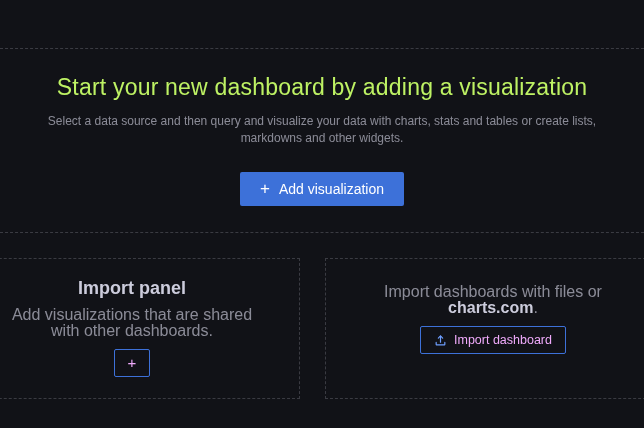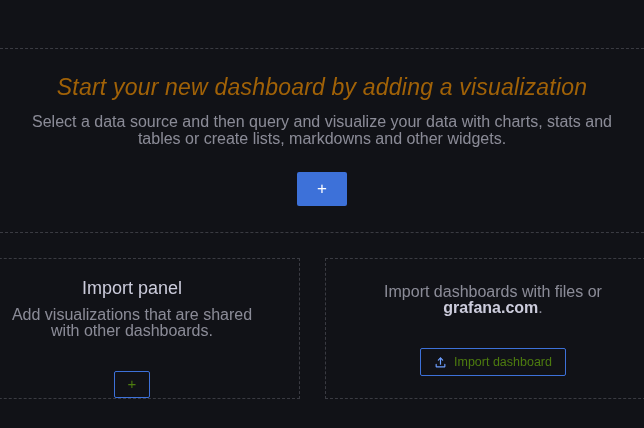--- a/index.html
+++ b/index.html
@@ -26,32 +26,31 @@
     width: 684px;
     height: 185px;
     box-sizing: border-box;
     border: 1px dashed rgba(204,204,220,0.22);
     display: flex;
     flex-direction: column;
     align-items: center;
     padding-top: 23px;
   }
   .cta-title {
-    color: #a16207;
+    color: #bef264;
     font-size: 23px;
     font-weight: 500;
     line-height: 30px;
     letter-spacing: 0.2px;
     text-align: center;
     margin: 0;
-    font-style: italic;
   }
   .cta-subtitle {
     color: rgba(204,204,220,0.65);
-    font-size: 16px;
+    font-size: 12px;
     line-height: 17px;
     text-align: center;
     max-width: 610px;
     margin-top: 11px;
   }
   .btn-primary {
     margin-top: 25px;
     height: 34px;
     padding: 0 20px;
     background: #3D71D9;
@@ -84,45 +83,45 @@
     display: flex;
     flex-direction: column;
     align-items: center;
     padding-top: 18px;
   }
   .card-left  { left: -36px; }
   .card-right { left: 325px; }
   .card-title {
     color: #CCCCDC;
     font-size: 18px;
-    font-weight: 400;
+    font-weight: 700;
     line-height: 23px;
     margin: 0;
     text-align: center;
   }
   .card-desc {
     color: rgba(204,204,220,0.65);
     font-size: 16px;
     line-height: 16px;
     text-align: center;
     max-width: 252px;
     margin-top: 7px;
   }
   .card-desc .strong {
     color: #CCCCDC;
     font-weight: 600;
   }
   .btn-secondary {
-    margin-top: 32px;
+    margin-top: 10px;
     height: 28px;
     padding: 0 13px;
     background: transparent;
     border: 1px solid #3D71D9;
     border-radius: 2px;
-    color: #4d7c0f;
+    color: #f0abfc;
     font-family: inherit;
     font-size: 12.5px;
     font-weight: 500;
     display: inline-flex;
     align-items: center;
     gap: 7px;
     cursor: pointer;
   }
   .btn-secondary .plus {
     font-size: 15px;
@@ -136,34 +135,35 @@
 </head>
 <body>
 
 <div class="stage">
 
   <section class="cta-panel">
     <h1 class="cta-title">Start your new dashboard by adding a visualization</h1>
     <div class="cta-subtitle">Select a data source and then query and visualize your data with charts, stats and tables or create lists, markdowns and other widgets.</div>
     <button class="btn-primary">
       <span class="plus">+</span>
+      <span>Add visualization</span>
     </button>
   </section>
 
   <section class="card card-left">
     <h2 class="card-title">Import panel</h2>
     <div class="card-desc">Add visualizations that are shared with other dashboards.</div>
     <button class="btn-secondary">
       <span class="plus">+</span>
     </button>
   </section>
 
   <section class="card card-right">
     <div class="card-desc">
-      <span>Import dashboards with files or </span><span class="strong">grafana.com</span><span>.</span>
+      <span>Import dashboards with files or </span><span class="strong">charts.com</span><span>.</span>
     </div>
     <button class="btn-secondary">
       <span class="upload-icon">
         <svg width="13" height="13" viewBox="0 0 24 24" fill="none" stroke="#6E9FFF" stroke-width="2.2" stroke-linecap="round" stroke-linejoin="round">
           <path d="M12 15V4"></path>
           <path d="M8 7.5 12 3.5 16 7.5"></path>
           <path d="M4 15.5v3.5a1.2 1.2 0 0 0 1.2 1.2h13.6a1.2 1.2 0 0 0 1.2-1.2v-3.5"></path>
         </svg>
       </span>
       <span>Import dashboard</span>

